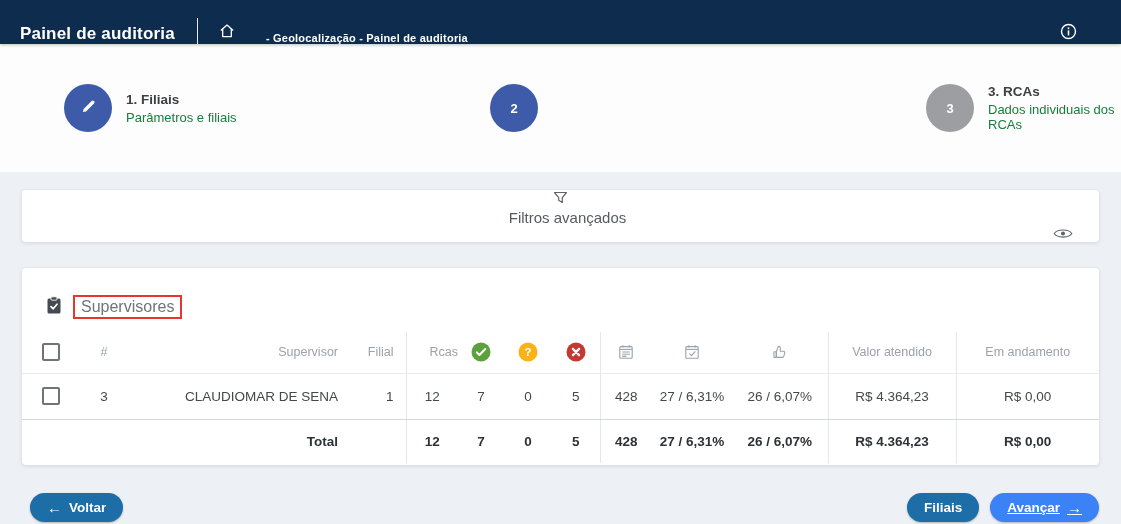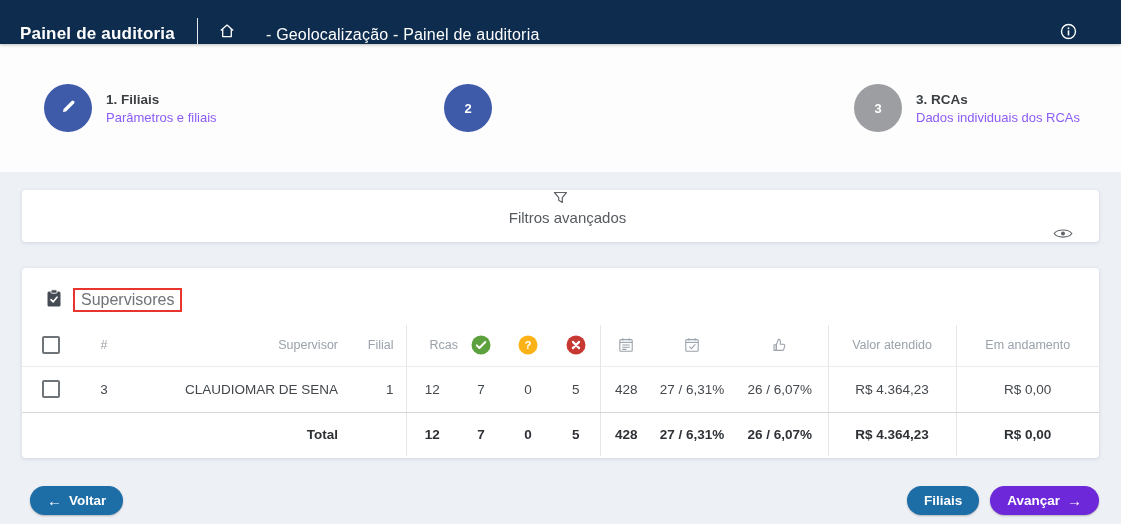--- a/index.html
+++ b/index.html
@@ -13,54 +13,54 @@
   
   .topbar{
     height:44px; background:#0e2c4e; color:#fff;
     display:flex; align-items:flex-end; padding-left:20px;
     box-shadow:0 1px 3px rgba(0,0,0,.25);
     position:relative; z-index:3;
   }
   .app-title{ font-size:17px; font-weight:bold; letter-spacing:.2px; }
   .topbar-divider{ width:1px; height:26px; background:rgba(255,255,255,.9); margin:0 20px 0 22px; }
   .home-btn{ display:flex; align-items:center; cursor:pointer; }
-  .breadcrumb{ font-size:16px; font-weight:400; margin-left:30px; letter-spacing:.2px; }
+  .breadcrumb{ font-size:11px; font-weight:700; margin-left:30px; letter-spacing:.2px; }
   .info-btn{ margin-left:auto; margin-right:44px; display:flex; align-items:center; cursor:pointer; }
 
   
   .stepper{
     background:#fdfdfe; height:128px;
     display:grid; grid-template-columns:400px 410px 1fr;
-    align-items:center; padding-left:44px;
+    align-items:center; padding-left:64px;gap:26px;
   }
   .step{ display:flex; align-items:center; gap:14px; cursor:pointer; }
   .step-circle{
     width:48px; height:48px; border-radius:50%; flex:0 0 48px;
     display:flex; align-items:center; justify-content:center;
     color:#fff; font-weight:bold; font-size:13px;
   }
   .step-circle.active{ background:#3d5ba9; }
   .step-circle.inactive{ background:#9c9ea1; }
   .step-title{ font-size:13.5px; font-weight:bold; color:#3c4043; margin-bottom:3px; }
-  .step-sub{ font-size:13px; color:#8b5cf6; }
+  .step-sub{ font-size:13px; color:#15803d; }
 
   
   .card{
     background:#fff; border-radius:4px; margin:0 22px;
     box-shadow:0 1px 4px rgba(25,35,60,.12);
   }
   .filter-card{
     margin-top:18px; height:52px;
     display:flex; align-items:center; padding:0 26px; cursor:pointer;flex-direction:column;
   }
   .filter-label{ font-size:15px; color:#565b61; margin-left:14px; }
   .eye-btn{ margin-left:auto; display:flex; align-items:center; cursor:pointer; }
 
   .table-card{ margin-top:26px; padding-bottom:2px; }
-  .card-head{ display:flex; align-items:center; gap:11px; padding:20px 24px 13px; }
+  .card-head{ display:flex; align-items:center; gap:11px; padding:27px 24px 13px; }
   .section-title{ font-size:16px; color:#6f7478; }
   .red-box{ border:2px solid #e8352e; padding:1px 6px; display:inline-block; }
 
   
   table{ width:100%; table-layout:fixed; border-collapse:collapse; }
   th{
     font-weight:normal; color:#9aa2ab; font-size:12.5px;
     height:41px; border-bottom:1px solid #ececee; text-align:center;
   }
   td{ height:46px; font-size:13.5px; color:#43484d; text-align:center; }
@@ -77,21 +77,21 @@
 
   
   .footer{ display:flex; align-items:center; margin:28px 22px 0; }
   .btn{
     height:29px; border:none; border-radius:15px; color:#fff;
     font-family:inherit; font-weight:bold; font-size:13.5px;
     padding:0 17px; display:inline-flex; align-items:center; gap:7px;
     cursor:pointer; box-shadow:0 1px 2px rgba(0,0,0,.25);
   }
   .btn-blue{ background:#1d6da7; }
-  .btn-green{ background:#6d28d9; }
+  .btn-green{ background:#3b82f6;text-decoration:underline; }
   .btn-back{ margin-left:8px; }
   .btn-print{ margin-left:auto; }
   .btn-next{ margin-left:11px; }
   .arrow{ font-size:15px; font-weight:bold; line-height:1; }
 </style>
 </head>
 <body>
 
 <div class="topbar">
   <div class="app-title">Painel de auditoria</div>

